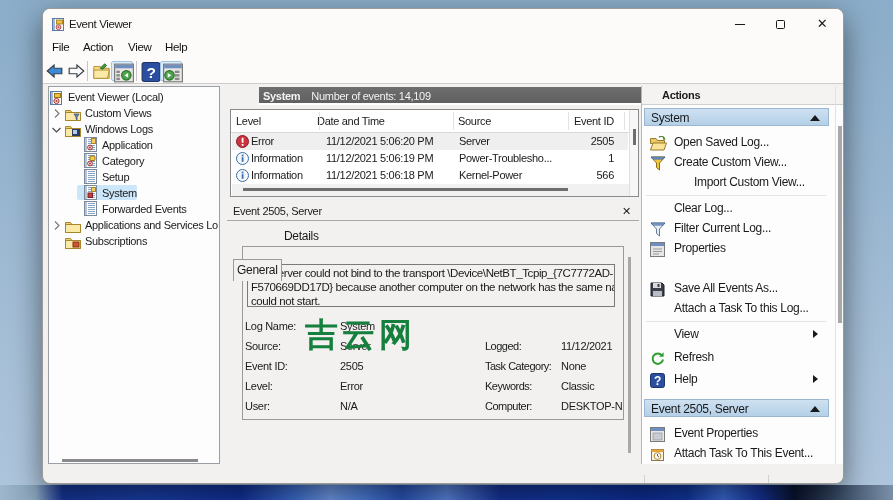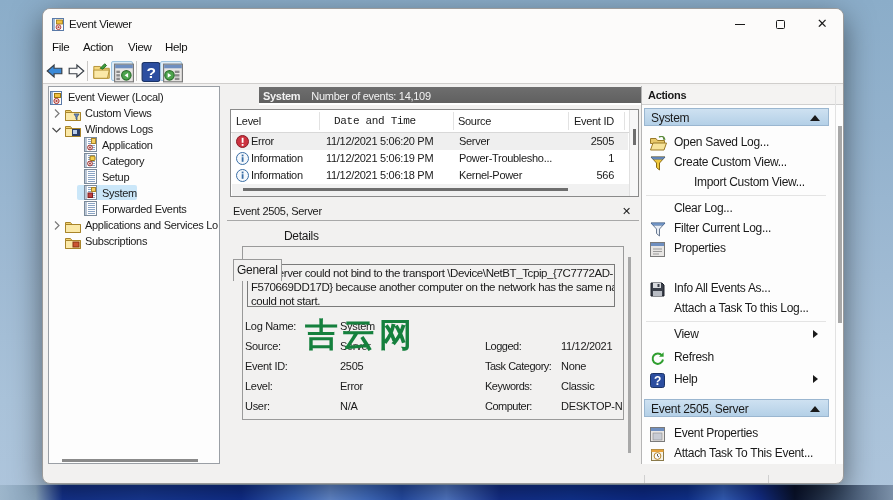--- a/index.html
+++ b/index.html
@@ -224,21 +224,21 @@
             <path d="M0.5 4.5 h15 v8 h-15 Z" fill="#fbe9a8" stroke="#a8842a"></path>
             <rect x="8" y="6" width="6" height="5" fill="#cc5533" stroke="#883311"></rect>
           </svg></span>
         <span style="position:absolute;left:36px;">Subscriptions</span>
       </div>
     <div style="position:absolute;left:13px;top:372px;width:136px;height:3px;background:#8a8a8a;"></div>
   </div>
   <div id="midhead"><b style="margin-left:4px;">System</b><span style="margin-left:11px;">Number of events: 14,109</span></div>
   <div id="table">
     <span class="th" style="left:5px;">Level</span>
-    <span class="th" style="left:103px;font-family:Liberation Mono, monospace;">Date and Time</span>
+    <span class="th" style="left:86px;">Date and Time</span>
     <span class="th" style="left:227px;">Source</span>
     <span class="th" style="left:343px;">Event ID</span>
     <div class="colsep" style="left:88px;"></div>
     <div class="colsep" style="left:222px;"></div>
     <div class="colsep" style="left:337px;"></div>
     <div class="colsep" style="left:393px;"></div>
     <div style="position:absolute;left:0;top:22px;width:398px;height:1px;background:#d8d8d8;"></div>
     <div class="row" style="top:23px;background:#efefef;">
       <span class="cell" style="left:4px;top:2px;"><svg width="13" height="13" viewBox="0 0 13 13">
             <circle cx="6.5" cy="6.5" r="6" fill="#cc3340" stroke="#8a1a24"></circle>
@@ -306,21 +306,21 @@
       <span class="fl" style="left:2px;top:173px;">OpCode:</span>
         <span class="fl" style="left:97px;top:173px;">Info</span>
       <span class="fl" style="left:2px;top:190px;">More Information:</span>
         <span class="fl" style="left:97px;top:190px;color:#0b60b0;text-decoration:underline;">Event Log Online Help</span>
       <div style="position:absolute;left:1px;top:195px;width:380px;height:13px;background:#f1f1f0;"></div>
       <div style="position:absolute;left:10px;top:199px;width:266px;height:3px;background:#6e6e6e;"></div>
     </div>
     <div style="position:absolute;left:401px;top:56px;width:3px;height:196px;background:#a8a8a8;"></div>
   </div>
   <div id="actpanel">
-    <div id="acthead"><span style="margin-left:6px;">Actions</span></div>
+    <div id="acthead"><span style="margin-left:20px;">Actions</span></div>
     <div class="secbar" style="top:22px;"><span style="margin-left:6px;">System</span><span class="arr-up" style="right:8px;top:6px;"></span></div>
     <div class="act" style="top:46px;text-decoration:underline;">
         <span style="position:absolute;left:8px;top:2px;"><svg width="17" height="15" viewBox="0 0 17 15">
             <path d="M0.5 2.5 h5.5 l1.5 2 h7 v3 h-14 Z" fill="#e8c96a" stroke="#9a7a28"></path>
             <path d="M3 7 h13.5 l-2.5 7 H0.5 Z" fill="#f7e49a" stroke="#9a7a28"></path>
             <path d="M9 1 c3 -1.5 5 0 5.5 2 l-1.5 -0.3" fill="none" stroke="#5a8a3a" stroke-width="1.4"></path>
           </svg></span>
         <span style="position:absolute;left:32px;">Open Saved Log...</span>
       </div>
     <div class="act" style="top:66px;">
@@ -352,21 +352,21 @@
           </svg></span>
         <span style="position:absolute;left:32px;">Properties</span>
       </div>
     <div class="act" style="top:192px;">
         <span style="position:absolute;left:8px;top:2px;"><svg width="15" height="15" viewBox="0 0 15 15">
             <path d="M1 1 h11 l2 2 v11 h-13 Z" fill="#3a3f4a" stroke="#1a1f28"></path>
             <rect x="3" y="1" width="8" height="5" fill="#d8dade"></rect>
             <rect x="7.5" y="2" width="2" height="3" fill="#3a3f4a"></rect>
             <rect x="3" y="9" width="9" height="5" fill="#b8bcc4"></rect>
           </svg></span>
-        <span style="position:absolute;left:32px;">Info All Events As...</span>
+        <span style="position:absolute;left:32px;">Save All Events As...</span>
       </div>
     <div class="act" style="top:212px;">
         <span style="position:absolute;left:32px;">Attach a Task To this Log...</span>
       </div>
     <div class="asep" style="top:235px;"></div>
     <div class="act" style="top:238px;">
         <span style="position:absolute;left:32px;">View</span>
         <span class="arr-r" style="right:24px;top:6px;"></span>
       </div>
     <div class="act" style="top:261px;">

